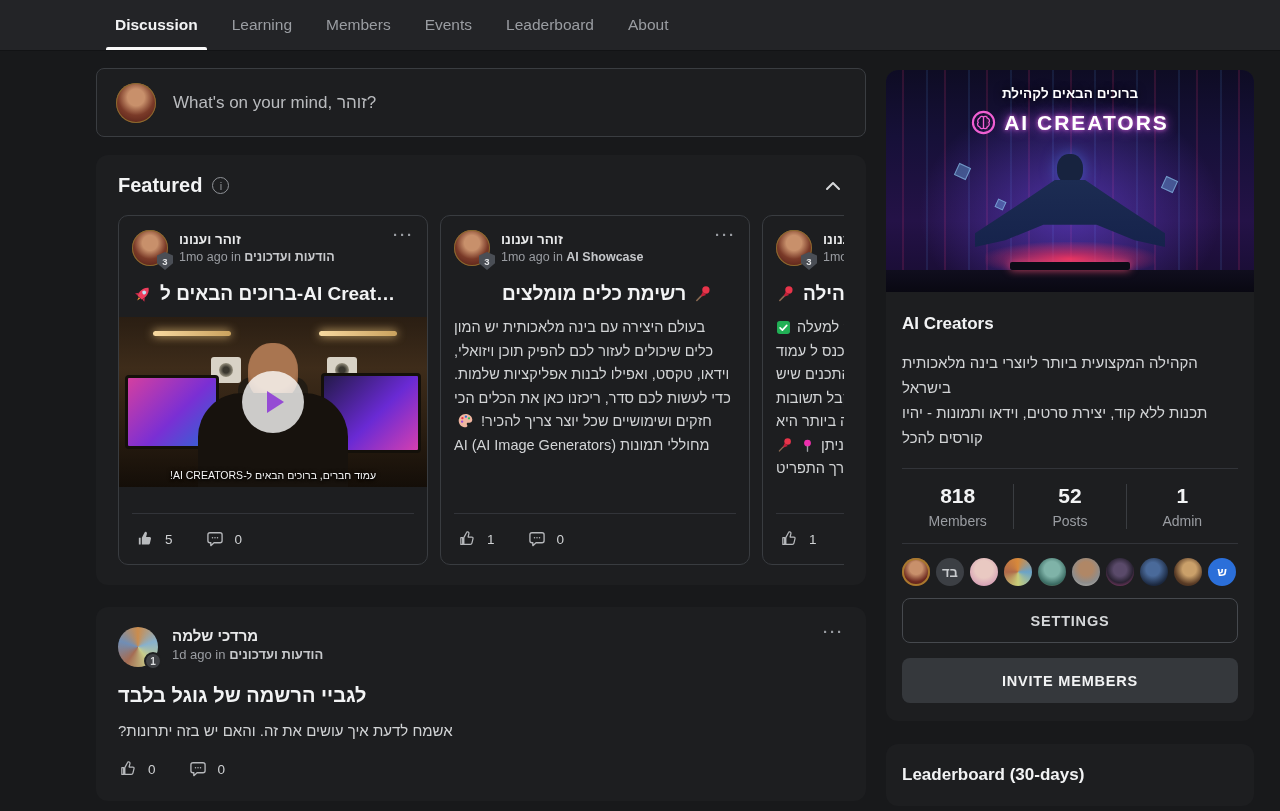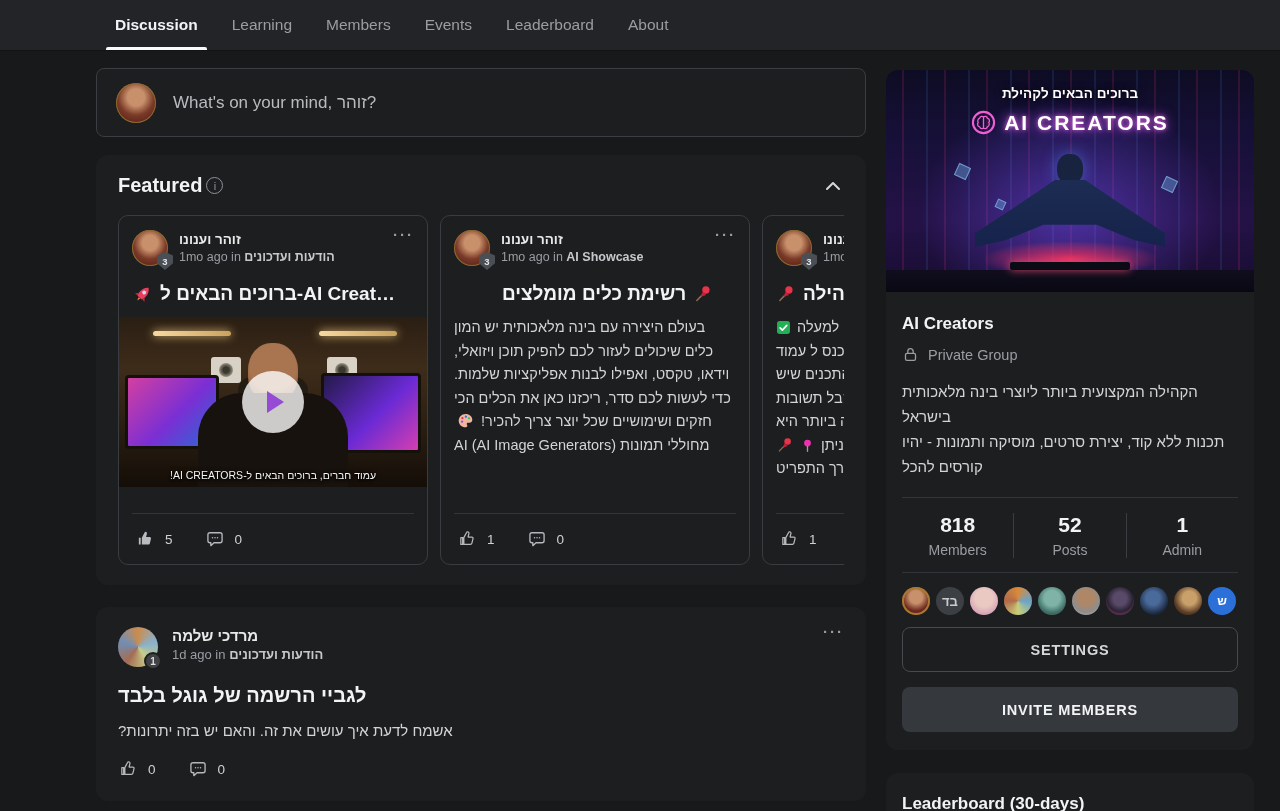--- a/index.html
+++ b/index.html
@@ -23,21 +23,21 @@
   .avatar { border-radius:50%; flex:none; position:relative; }
   .av40 { width:40px; height:40px; } .av36 { width:36px; height:36px; }
   .av-zohar { background:radial-gradient(circle at 50% 36%, #c8906b 0 26%, #7a3a28 55%, #491712 100%); box-shadow:inset 0 0 0 1px #8a6a2e; }
   .av-mordechai { background:conic-gradient(#d98a3a,#7fb3d6,#c9cf7a,#b06a4a,#6a8fc0,#d98a3a); filter:saturate(.8); }
 
   .level-badge { position:absolute; right:-5px; bottom:-4px; width:16px; height:18px; background:#4a4e55; clip-path:polygon(50% 0,100% 20%,100% 62%,50% 100%,0 62%,0 20%); display:flex; align-items:center; justify-content:center; font-size:9.5px; font-weight:700; color:#e5e6e8; }
   .round-badge { position:absolute; right:-4px; bottom:-3px; width:18px; height:18px; background:#3f4247; border:2px solid #1d1e20; border-radius:50%; display:flex; align-items:center; justify-content:center; font-size:10px; font-weight:700; color:#dcdde0; }
 
   
   .featured { margin-top:18px; background:#1d1e20; border-radius:12px; padding:19px 22px 20px; }
-  .featured-head { display:flex; align-items:center; gap:4px; }
+  .featured-head { display:flex; align-items:center; gap:10px; }
   .featured-title { font-size:20px; font-weight:700; color:#f2f3f4; }
   .info-icon { width:17px; height:17px; border:1.5px solid #8f9297; border-radius:50%; color:#8f9297; font-size:11px; display:flex; align-items:center; justify-content:center; font-style:normal; cursor:pointer; }
   .collapse-btn { margin-left:auto; cursor:pointer; display:flex; align-items:center; }
 
   .cards-row { display:flex; gap:12px; margin-top:18px; height:350px; overflow:hidden; }
   .fcard { min-width:310px; width:310px; border:1px solid #393c40; border-radius:10px; display:flex; flex-direction:column; padding:14px 13px 0; cursor:pointer; }
   .fcard-head { display:flex; gap:11px; align-items:flex-start; }
   .fcard-who { line-height:1.35; padding-top:1px; }
   .fname { font-size:13.5px; font-weight:700; color:#e8e9ea; }
   .fmeta { font-size:12.5px; color:#9a9da2; }
@@ -396,30 +396,23 @@
       <div class="cover-logo-row">
         <svg width="25" height="25" viewBox="0 0 26 26">
             <circle cx="13" cy="13" r="11" fill="none" stroke="#ef5fd2" stroke-width="2.2"></circle>
             <path d="M9 8.5c-2 1-2.5 3-1.5 4.5-1.5 1.5-.5 4 1.5 4.5M9 8.5c.5-2 3-2.5 4-1v11c-1 1.5-3.5 1-4-1M13 7.5c1-1.5 3.5-1 4 1 2 .5 3 3 1.5 4.5 1 1.5.5 3.5-1.5 4.5-.5 2-3 2.5-4 1" fill="none" stroke="#ef5fd2" stroke-width="1.4" stroke-linecap="round"></path>
           </svg>
         <span class="cover-logo-text">AI CREATORS</span>
       </div>
     </div>
     <div class="ginfo">
       <div class="gname">AI Creators</div>
-      <div class="gprivacy">
-        <svg width="17" height="17" viewBox="0 0 22 22">
-            <rect x="4.5" y="9.5" width="13" height="9" rx="2" fill="none" stroke="#9a9da2" stroke-width="1.7"></rect>
-            <path d="M7.5 9.5V7a3.5 3.5 0 017 0v2.5" fill="none" stroke="#9a9da2" stroke-width="1.7"></path>
-          </svg>
-        <span>Private Group</span>
-      </div>
       <div class="gdesc">
         <div>הקהילה המקצועית ביותר ליוצרי בינה מלאכותית בישראל</div>
-        <div>תכנות ללא קוד, יצירת סרטים, מוסיקה ותמונות - יהיו קורסים להכל</div>
+        <div>תכנות ללא קוד, יצירת סרטים, וידאו ותמונות - יהיו קורסים להכל</div>
       </div>
       <div class="divider"></div>
       <div class="stats">
         <div class="stat">
           <div class="stat-value">818</div>
           <div class="stat-label">Members</div>
         </div>
         <div class="stat">
           <div class="stat-value">52</div>
           <div class="stat-label">Posts</div>

